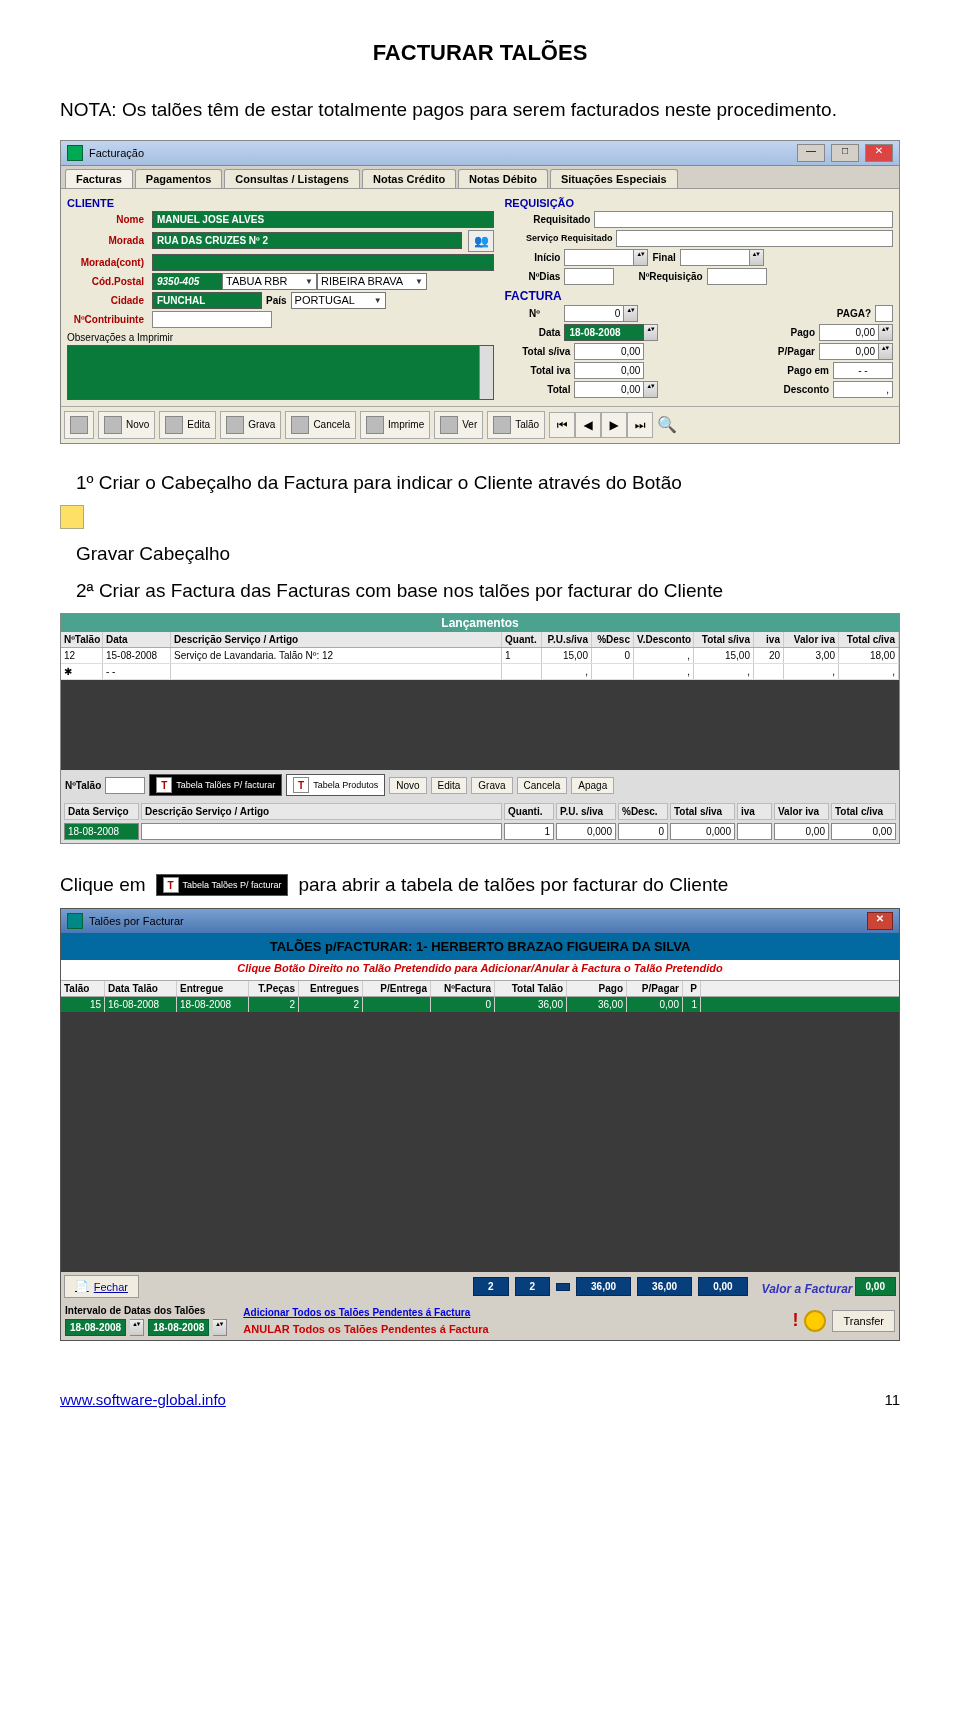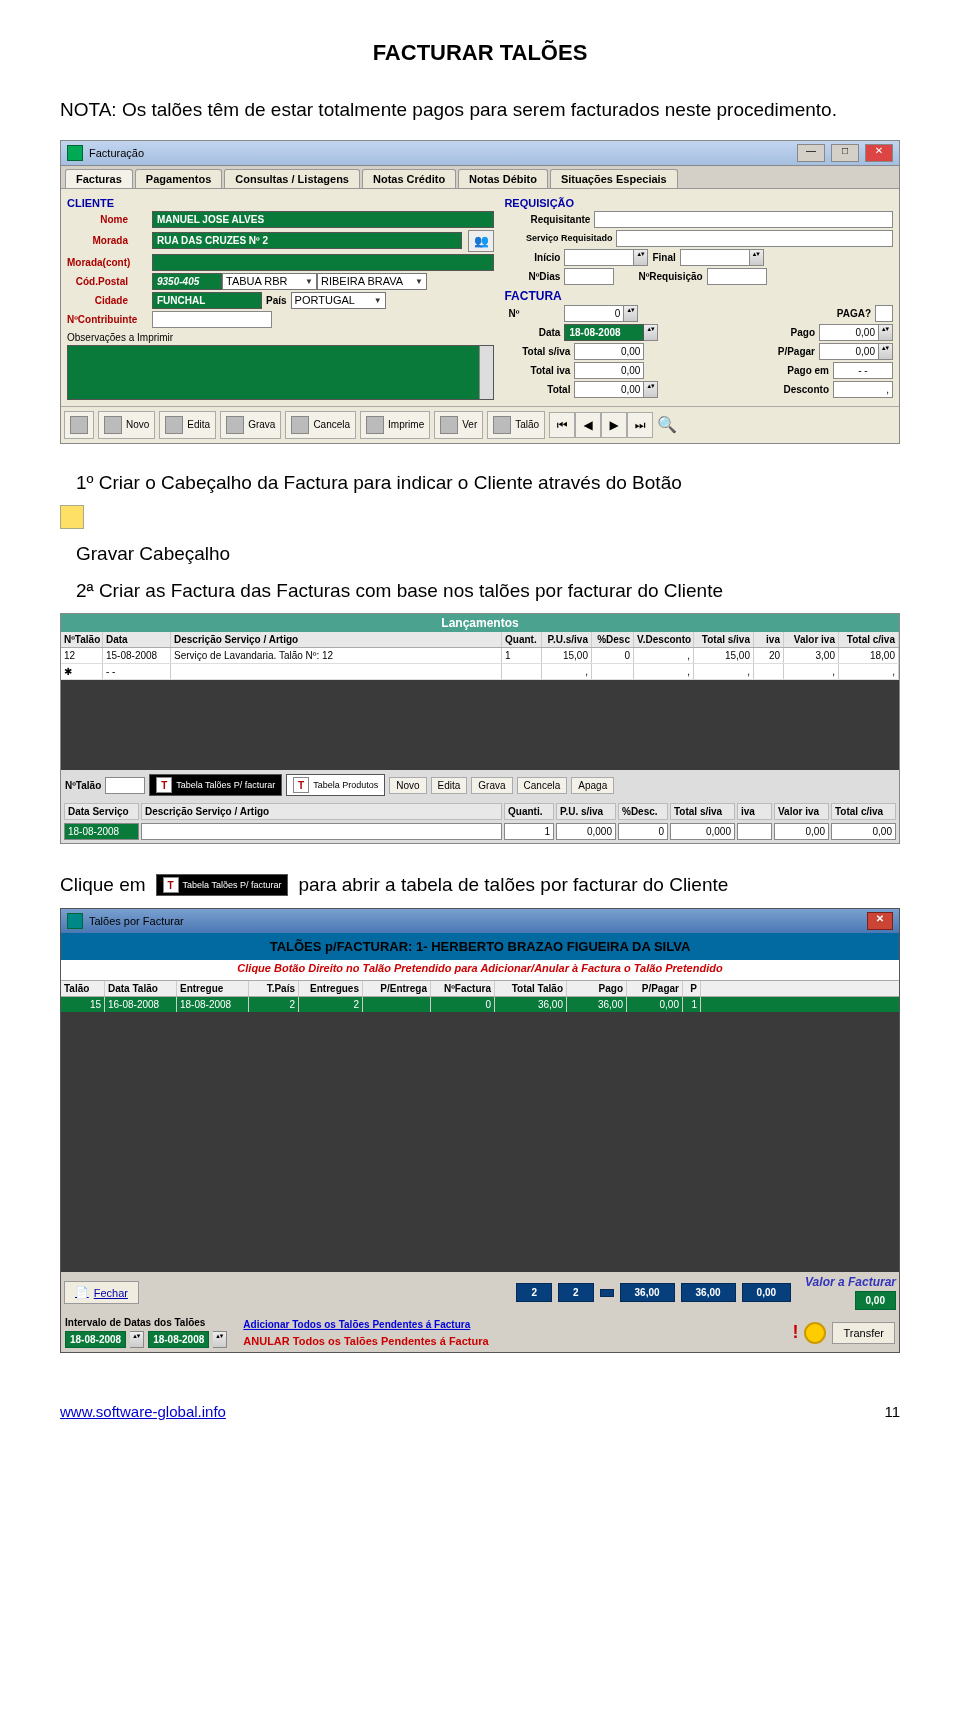--- a/index.html
+++ b/index.html
@@ -20,21 +20,21 @@
 
   .tabs-row { background:#d4d0c8; padding: 3px 4px 0 4px; display:flex; gap:2px; border-bottom:1px solid #999; }
   .tabs-row .tab { background:#ece9d8; border:1px solid #999; border-bottom:none; padding:3px 10px; font-weight:bold; cursor:pointer; border-radius:3px 3px 0 0; }
   .tabs-row .tab.sel { background:#f4f2e8; }
 
   .form-area { background:#ece9d8; padding:6px; display:flex; gap:10px; }
   .col-left { flex:1.1; }
   .col-right { flex:1; }
   .cl-head { color:#00a; font-weight:bold; padding:2px 0; }
   .frow { display:flex; align-items:center; margin-bottom:2px; }
-  .flabel { color:#a00; font-weight:bold; width:85px; text-align:right; padding-right:24px; font-size:10px; }
+  .flabel { color:#a00; font-weight:bold; width:85px; text-align:right; padding-right:8px; font-size:10px; }
   .fval { flex:1; background:#0a7a3a; color:#fff; font-weight:bold; padding:2px 4px; border:1px solid #555; font-size:10px; height:17px; overflow:hidden; }
   .fval.short { flex:0 0 70px;font-style:italic; }
   .fsel { flex:0 0 95px; background:#fff; border:1px solid #777; padding:1px 3px; display:flex; justify-content:space-between; align-items:center; height:17px; }
   .fsel .dd { font-size:8px; color:#333; }
   .flabel2 { color:#000; font-weight:bold; font-size:10px; padding:0 4px; }
   .fwhite { background:#fff; border:1px solid #888; padding:1px 3px; font-size:10px; height:17px; display:flex; align-items:center; }
   .spin { display:inline-block; width:14px; height:17px; background: linear-gradient(#eee,#ccc); border:1px solid #888; border-left:none; font-size:7px; text-align:center; }
   .peoplebtn { display:inline-block; width:26px; height:22px; border:1px solid #888; background:#eee; margin-left:6px; text-align:center; line-height:20px; font-size:12px; }
   .sec-head { color:#00a; font-weight:bold; font-size:12px; padding:2px 0; }
   .obsbox { background:#0a7a3a; height:55px; border:1px solid #555; margin-top:2px; position:relative; }
@@ -174,21 +174,21 @@
         <div style="font-size:10px">Observações a Imprimir</div>
         <div class="obsbox">
             <div class="sb"></div>
           </div>
       </div>
     </div>
 
     <div class="col-right">
       <div class="cl-head">REQUISIÇÃO</div>
       <div class="frow">
-          <div class="flabel2" style="width:90px;text-align:right">Requisitante</div>
+          <div class="flabel2" style="width:90px;text-align:right">Requisitado</div>
           <div class="fwhite" style="flex:1"></div>
         </div>
       <div class="frow">
           <div class="flabel2" style="width:112px;text-align:right;font-size:9px">Serviço Requisitado</div>
           <div class="fwhite" style="flex:1"></div>
         </div>
       <div class="frow">
         <div class="flabel2" style="width:60px;text-align:right">Início</div>
           <div class="fwhite" style="flex:0 0 70px"></div>
           <span class="spin">▴▾</span>
@@ -198,21 +198,21 @@
       </div>
       <div class="frow">
         <div class="flabel2" style="width:60px;text-align:right">NºDias</div>
           <div class="fwhite" style="flex:0 0 50px"></div>
         <div class="flabel2" style="margin-left:20px">NºRequisição</div>
           <div class="fwhite" style="flex:0 0 60px"></div>
       </div>
 
       <div class="sec-head">FACTURA</div>
       <div class="frow">
-        <div class="flabel2" style="width:60px;text-align:left">Nº</div>
+        <div class="flabel2" style="width:60px;text-align:center">Nº</div>
           <div class="fwhite" style="flex:0 0 60px;justify-content:flex-end">0</div>
           <span class="spin">▴▾</span>
         <div style="flex:1"></div>
         <div class="flabel2">PAGA?</div>
           <div class="fwhite" style="flex:0 0 18px"></div>
       </div>
       <div class="frow">
         <div class="flabel2" style="width:60px;text-align:right">Data</div>
           <div class="fval" style="flex:0 0 80px">18-08-2008</div>
           <span class="spin">▴▾</span>
@@ -406,21 +406,21 @@
         <span>Talões por Facturar</span>
       </div>
     <div class="clx">✕</div>
   </div>
   <div class="hdrtxt">TALÕES p/FACTURAR: 1- HERBERTO BRAZAO FIGUEIRA DA SILVA</div>
   <div class="instr">Clique Botão Direito no Talão Pretendido  para Adicionar/Anular  à Factura o Talão Pretendido</div>
   <div class="gh">
     <div class="g g-t">Talão</div>
     <div class="g g-dt">Data Talão</div>
     <div class="g g-ent">Entregue</div>
-    <div class="g g-tp">T.País</div>
+    <div class="g g-tp">T.Peças</div>
     <div class="g g-en">Entregues</div>
     <div class="g g-pe">P/Entrega</div>
     <div class="g g-nf">NºFactura</div>
     <div class="g g-tt">Total Talão</div>
     <div class="g g-pg">Pago</div>
     <div class="g g-pp">P/Pagar</div>
     <div class="g g-p">P</div>
   </div>
   <div class="gr">
     <div class="g g-t" style="text-align:right">15</div>
@@ -439,21 +439,21 @@
 
   <div class="sumrow">
     <div class="btn-grey">📄 <span>Fechar</span></div>
     <div class="spacer"></div>
     <span class="val-chip">2</span>
     <span class="val-chip">2</span>
     <span class="val-chip" style="padding:3px 6px"></span>
     <span class="val-chip">36,00</span>
     <span class="val-chip">36,00</span>
     <span class="val-chip">0,00</span>
-    <div style="display:flex;flex-direction:column;align-items:flex-end;gap:2px;margin-left:8px;">
+    <div style="display:flex;align-items:flex-end;gap:2px;margin-left:8px;">
       <span class="val-fact">Valor a Facturar</span>
       <span class="greenval">0,00</span>
     </div>
   </div>
 
   <div class="row-bottom">
     <div style="display:flex;flex-direction:column;gap:3px;">
       <div class="intv-label">Intervalo de Datas dos Talões</div>
       <div style="display:flex;gap:4px;align-items:center;">
         <span class="date-box">18-08-2008</span>

